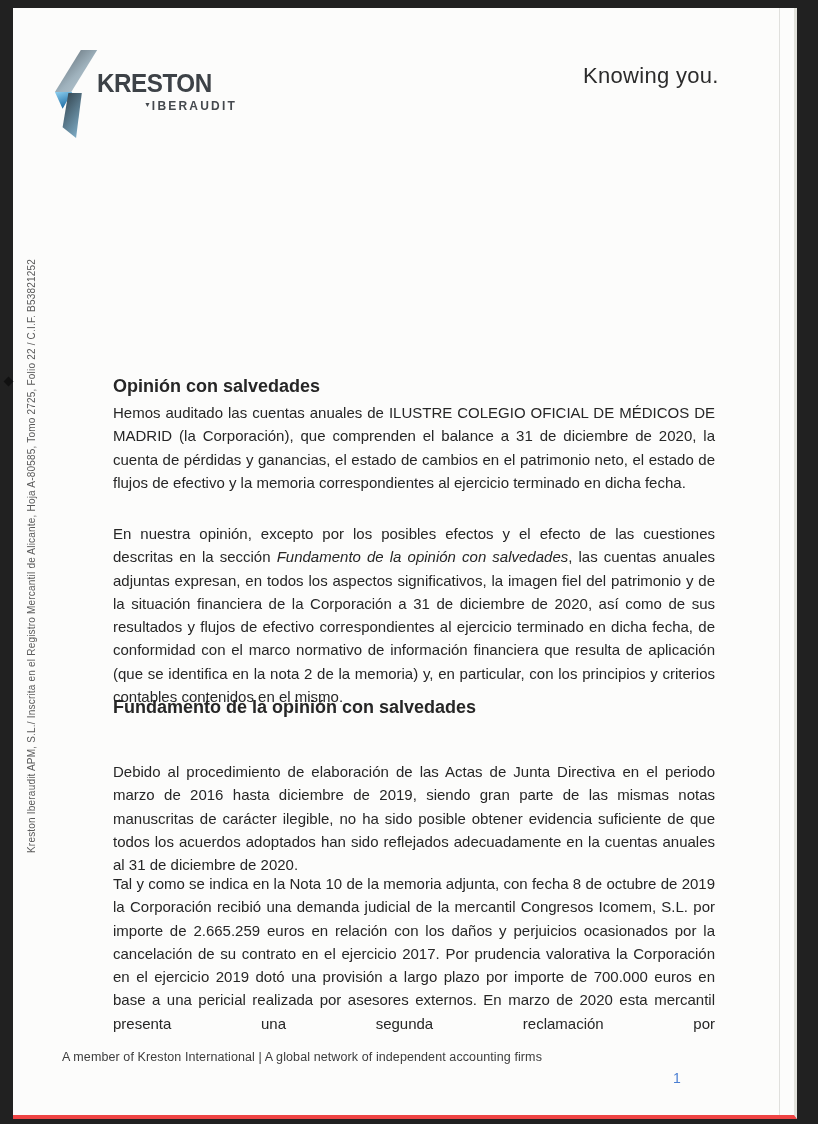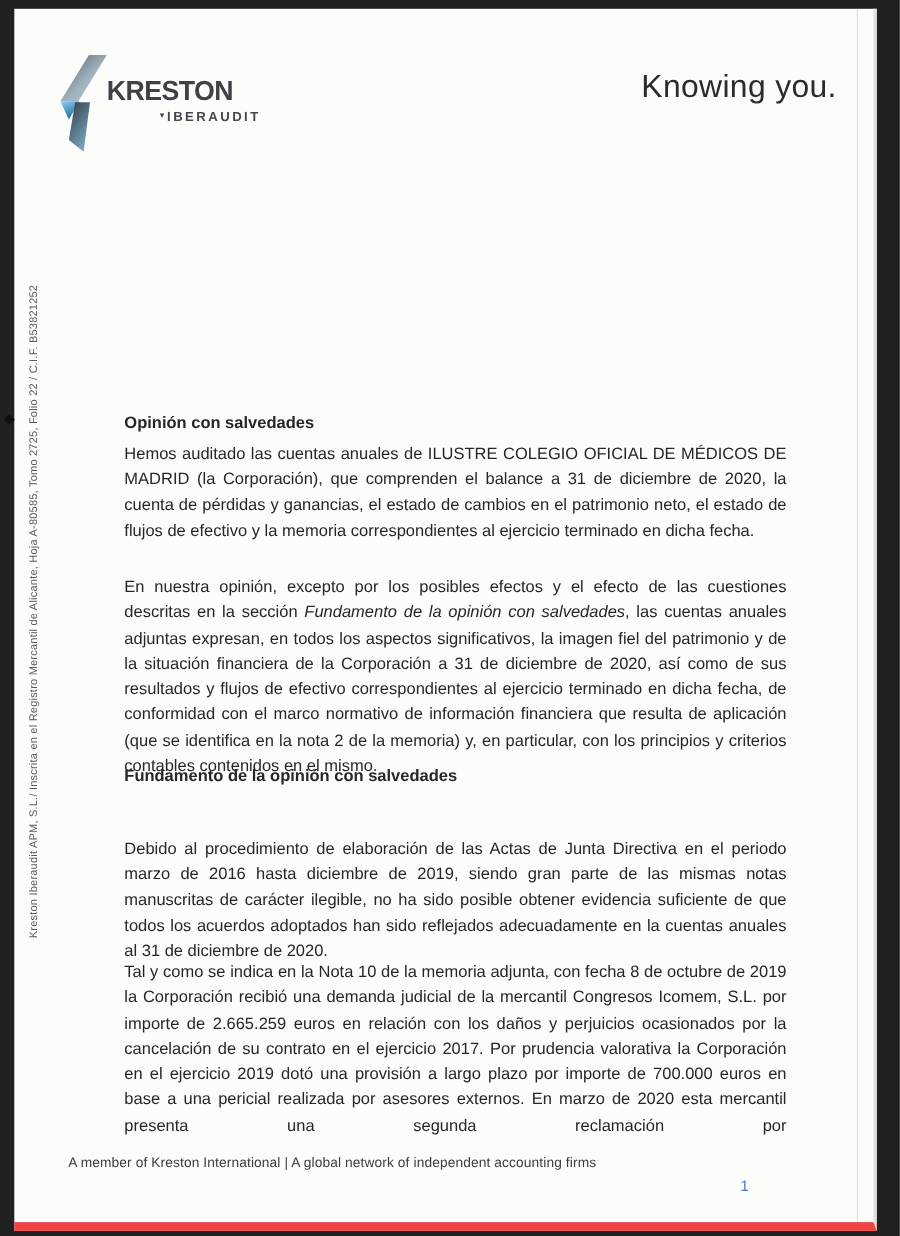--- a/index.html
+++ b/index.html
@@ -6,21 +6,21 @@
   body{
     width:818px;height:1124px;position:relative;overflow:hidden;
     background:#212121;
     font-family:"Liberation Sans", sans-serif;
   }
   .page{
     position:absolute;left:13px;top:8px;width:784px;height:1111px;
     box-sizing:border-box;
     background:#fcfcfb;
     border-right:3px solid #e2e2dc;
-    border-bottom:8px solid #ef4444;
+    border-bottom:4px solid #ef4444;
   }
   .inner-edge-line{
     position:absolute;left:766px;top:0;width:1px;height:100%;
     background:rgba(190,190,184,0.45);
   }
   
   .logo{position:absolute;left:40px;top:40px;}
   .logo-arrow{position:absolute;left:0;top:2px;width:48px;height:88px;}
   .logo-text{position:absolute;left:44px;top:21px;width:140px;}
   .brand{
@@ -28,28 +28,28 @@
     transform:scaleX(0.97);transform-origin:left top;white-space:nowrap;
   }
   .subbrand{
     margin-top:1px;text-align:right;font-size:12px;font-weight:700;
     color:#45494e;letter-spacing:2.2px;white-space:nowrap;
   }
   .subbrand .tri{font-size:7px;vertical-align:3px;letter-spacing:0;margin-right:1px;}
   
   .tagline{
     position:absolute;left:570px;top:55px;width:195px;
-    font-size:29px;font-weight:400;color:#2c2c2c;letter-spacing:0.3px;
+    font-size:22px;font-weight:400;color:#2c2c2c;letter-spacing:0.3px;
     white-space:nowrap;
   }
   
   .doc-col{position:absolute;left:100px;width:602px;color:#262626;}
   .doc-title{top:238px;font-size:15px;font-weight:700;letter-spacing:0.1px;}
   .addressee{top:295px;font-size:15px;}
-  .sec-heading{font-size:15px;font-weight:700;}
+  .sec-heading{font-size:18px;font-weight:700;}
   .h-opinion{top:368px;}
   .para{font-size:15px;line-height:23.3px;text-align:justify;}
   .p-op1{top:393px;}
   .p-op2{top:514px;}
   .h-fundamento{top:689px;}
   .p-fu1{top:752px;}
   .p-fu2{top:826px;text-align-last:justify;margin-top:38px;}
   .italic{font-style:italic;}
   
   .reg-vertical{

